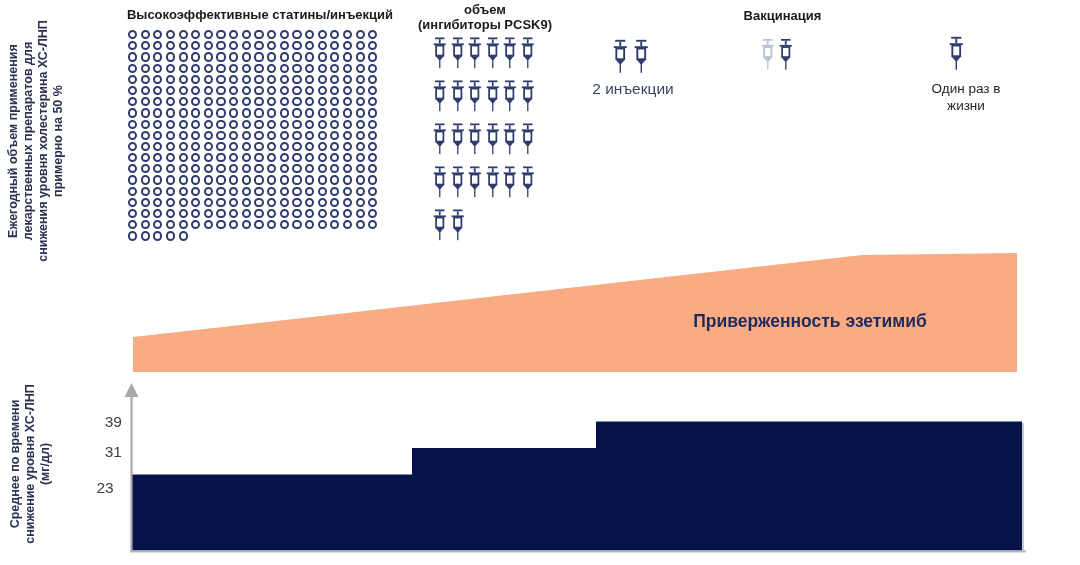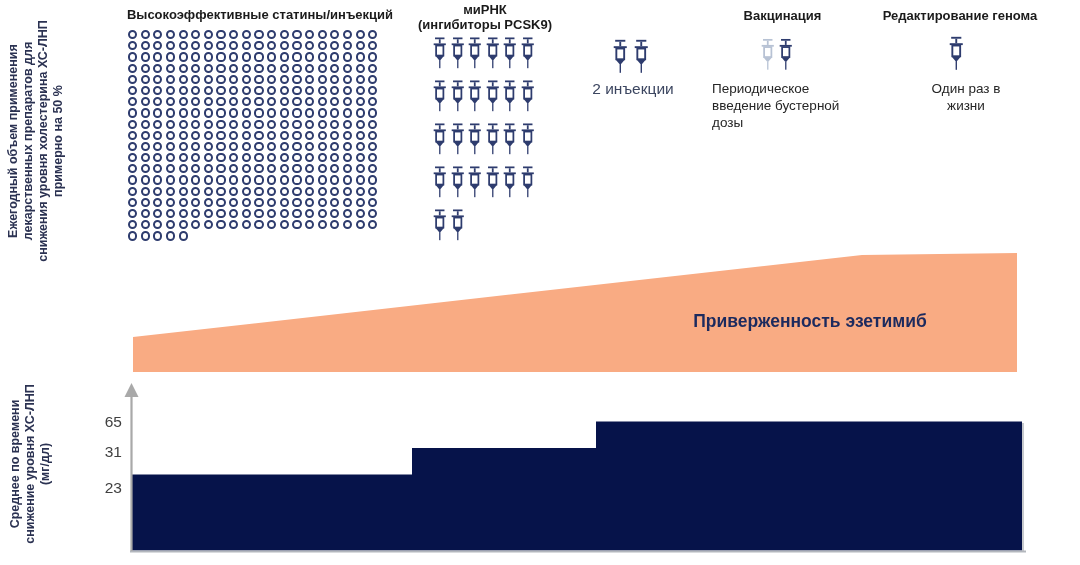--- a/index.html
+++ b/index.html
@@ -20,21 +20,21 @@
   .count-label{position:absolute;color:#35405c;}
   #label-365{left:128px;top:244px;width:260px;font-size:17px;color:#4b4b4b;text-align:center;}
   #label-mkat{left:437px;top:243px;width:170px;font-size:15px;color:#2f3a55;}
   #label-mirna{left:573px;top:80px;width:120px;font-size:15.5px;color:#3c4660;text-align:center;}
   #label-vacc{left:712px;top:80px;width:152px;font-size:13.5px;color:#262626;line-height:17px;}
   #label-genome{left:917px;top:80px;width:98px;font-size:13.5px;color:#262626;line-height:17px;text-align:center;}
   
   #adherence-label{left:650px;top:311px;width:320px;font-size:17.5px;font-weight:bold;color:#1c2a5e;text-align:center;}
   
   .tick{position:absolute;left:88px;width:34px;text-align:right;font-size:15.5px;color:#404040;}
-  .tick-0{top:413px;}  .tick-1{top:443px;}  .tick-2{top:479px;}
+  .tick-0{top:413px;}  .tick-1{top:443px;}  .tick-2{top:479px;text-align:center;}
   svg{display:block;}
 </style>
 </head>
 <body>
 
 <div id="stage">
 
   <div class="vlabel" style="left:6px;top:272px;width:262px;">Ежегодный объем применения лекарственных препаратов для снижения уровня холестерина ХС-ЛНП примерно на 50 %</div>
 
   <div class="col-header" style="left:120px;top:7px;width:280px;">Высокоэффективные статины/инъекций</div>
@@ -400,21 +400,21 @@
       <span class="pill" style="border-color: rgb(46, 60, 110);"></span>
       <span class="pill" style="border-color: rgb(46, 60, 110);"></span>
       <span class="pill" style="border-color: rgb(46, 60, 110);"></span>
       <span class="pill" style="border-color: rgb(46, 60, 110);"></span>
       <span class="pill" style="border-color: rgb(46, 60, 110);"></span>
       <span class="pill" style="border-color: rgb(46, 60, 110);"></span>
       <span class="pill" style="border-color: rgb(46, 60, 110);"></span>
     </div>
 
   <div class="col-header" style="left:410px;top:2px;width:150px;">
-    <div>миРНК</div>
+    <div>объем</div>
     <div>(ингибиторы PCSK9)</div>
   </div>
   <div id="syringe-grid-mkat">
       <svg width="13.5" height="40" viewBox="0 0 20 46">
         <rect x="3" y="0" width="14" height="2.6" fill="#2e3c6e"></rect>
         <rect x="8.7" y="2.6" width="2.6" height="6.2" fill="#2e3c6e"></rect>
         <rect x="1" y="8.8" width="18" height="2.6" fill="#2e3c6e"></rect>
         <rect x="4.6" y="12" width="10.8" height="14.8" fill="#ffffff" stroke="#2e3c6e" stroke-width="2.6"></rect>
         <polygon points="3.8,27.4 16.2,27.4 11.1,33.5 8.9,33.5" fill="#2e3c6e"></polygon>
         <rect x="9.1" y="33" width="1.9" height="12.5" fill="#2e3c6e"></rect>
@@ -653,23 +653,21 @@
       </svg>
       <svg width="13.5" height="41" viewBox="0 0 20 46">
         <rect x="3" y="0" width="14" height="2.6" fill="#2e3c6e"></rect>
         <rect x="8.7" y="2.6" width="2.6" height="6.2" fill="#2e3c6e"></rect>
         <rect x="1" y="8.8" width="18" height="2.6" fill="#2e3c6e"></rect>
         <rect x="4.6" y="12" width="10.8" height="14.8" fill="#ffffff" stroke="#2e3c6e" stroke-width="2.6"></rect>
         <polygon points="3.8,27.4 16.2,27.4 11.1,33.5 8.9,33.5" fill="#2e3c6e"></polygon>
         <rect x="9.1" y="33" width="1.9" height="12.5" fill="#2e3c6e"></rect>
       </svg>
     </div>
-  <div class="count-label" id="label-vacc">Периодическое введение бустерной дозы</div>
-
-  <div class="col-header" style="left:875px;top:8px;width:170px;">Редактирование генома</div>
+
   <div class="syr-row" id="syr-row-genome" style="left:949px;top:32px;">
       <svg width="14.5" height="43" viewBox="0 0 20 46">
         <rect x="3" y="0" width="14" height="2.6" fill="#2e3c6e"></rect>
         <rect x="8.7" y="2.6" width="2.6" height="6.2" fill="#2e3c6e"></rect>
         <rect x="1" y="8.8" width="18" height="2.6" fill="#2e3c6e"></rect>
         <rect x="4.6" y="12" width="10.8" height="14.8" fill="#ffffff" stroke="#2e3c6e" stroke-width="2.6"></rect>
         <polygon points="3.8,27.4 16.2,27.4 11.1,33.5 8.9,33.5" fill="#2e3c6e"></polygon>
         <rect x="9.1" y="33" width="1.9" height="12.5" fill="#2e3c6e"></rect>
       </svg>
     </div>
@@ -685,17 +683,17 @@
     <line x1="1023" y1="423" x2="1023" y2="551" stroke="#b3b7bd" stroke-width="1.5"></line>
 
     <line x1="131.5" y1="395" x2="131.5" y2="551" stroke="#a9a9a9" stroke-width="2.2"></line>
     <polygon points="131.5,383 124.5,397 138.5,397" fill="#a9a9a9"></polygon>
   </svg>
 
   <div class="abs" id="adherence-label">Приверженность эзетимиб</div>
 
   <div class="vlabel" style="left:8px;top:548px;width:168px;">Среднее по времени снижение уровня ХС-ЛНП (мг/дл)</div>
 
-  <div class="tick tick-0">65</div>
+  <div class="tick tick-0">39</div>
   <div class="tick tick-1">31</div>
   <div class="tick tick-2">23</div>
 
 </div>
 
 </body></html>

